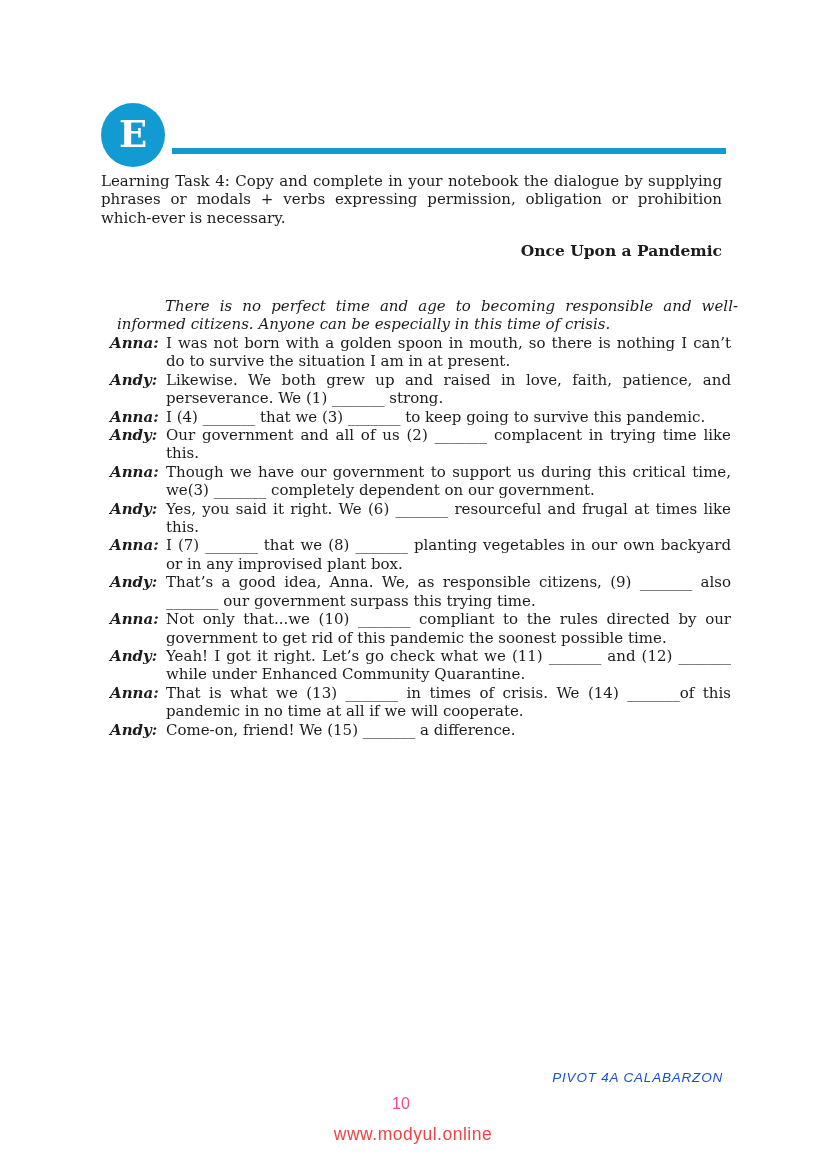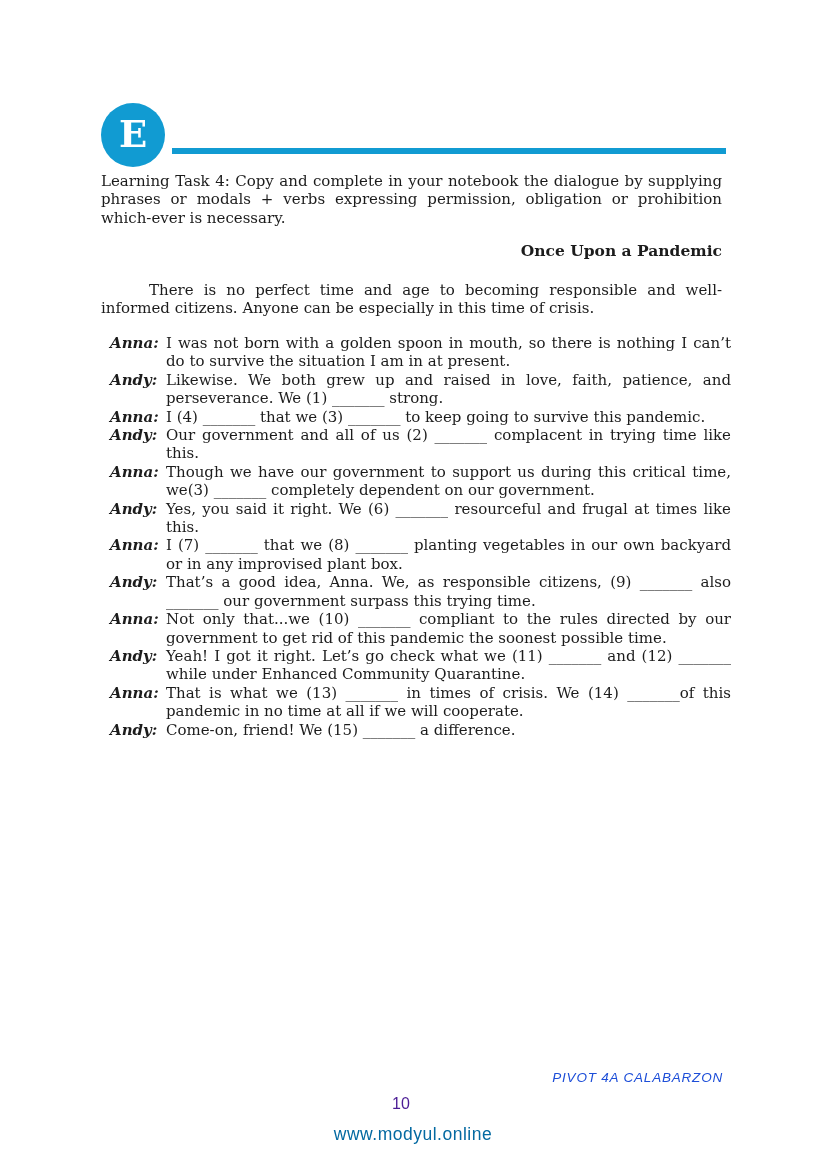--- a/index.html
+++ b/index.html
@@ -65,25 +65,26 @@
     font-size: 15.5px;
     font-weight: bold;
     text-align: right;
     line-height: 18.4px;
   }
   .intro {
     position: absolute;
     left: 101px;
     top: 281px;
     width: 621px;
-    margin: 0;
+    margin: 16px;
     font-size: 15px;
     line-height: 18.4px;
     text-align: justify;
     text-indent: 48px;
+    font-style: italic;
   }
   .dialogue {
     position: absolute;
     left: 110px;
     top: 334px;
     width: 621px;
     font-size: 15px;
     line-height: 18.4px;
   }
   .entry { display: flex; }
@@ -108,32 +109,32 @@
     color: #1d4ed8;
   }
   .pagenum {
     position: absolute;
     left: 101px;
     top: 1095px;
     width: 600px;
     text-align: center;
     font-family: "Liberation Sans", sans-serif;
     font-size: 16px;
-    color: #4c1d95;
+    color: #ec4899;
   }
   .watermark {
     position: absolute;
     left: 0;
     top: 1124px;
     width: 826px;
     text-align: center;
     font-family: "Liberation Sans", sans-serif;
     font-size: 17.5px;
     letter-spacing: 0.5px;
-    color: #0369a1;
+    color: #ef4444;
   }
 </style>
 </head>
 <body>
 
 <div class="page">
 
   <div class="badge">
     <span>E</span>
   </div>

